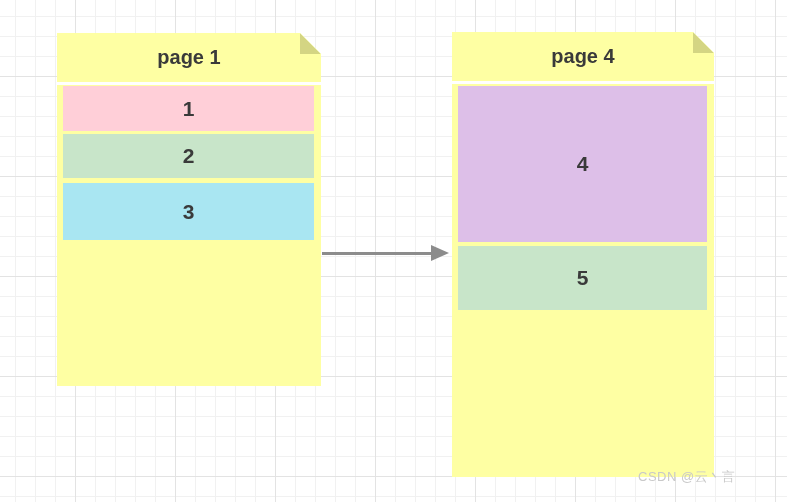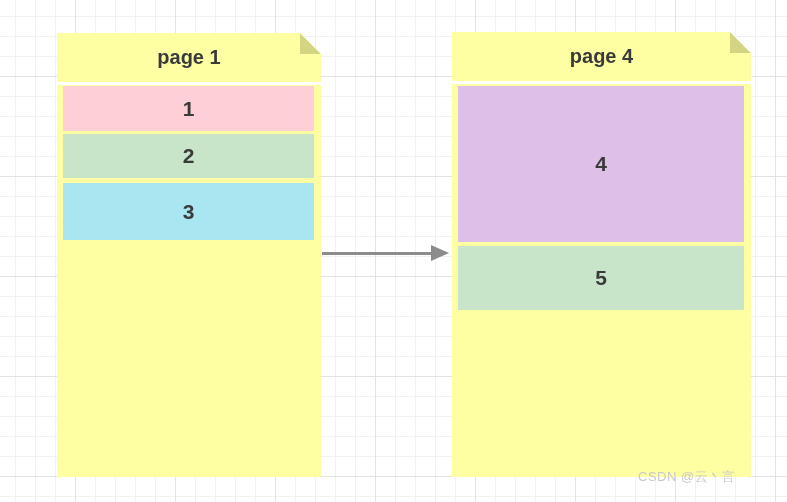--- a/index.html
+++ b/index.html
@@ -22,22 +22,22 @@
     background-size: 100px 100px, 100px 100px, 20px 20px, 20px 20px;
     background-position: 75px 0, 0 76px, 15px 0, 0 16px;
   }
 
   
   .note {
     position: absolute;
     background: #feffa3;
     clip-path: polygon(0 0, calc(100% - 21px) 0, 100% 21px, 100% 100%, 0 100%);
   }
-  .note-1 { left: 57px;  top: 33px; width: 264px; height: 444px; }
-  .note-4 { left: 452px; top: 32px; width: 299px; height: 445px; }
+  .note-1 { left: 57px;  top: 33px; width: 264px; height: 353px; }
+  .note-4 { left: 452px; top: 32px; width: 262px; height: 445px; }
 
   .fold {
     position: absolute;
     top: 0;
     right: 0;
     width: 21px;
     height: 21px;
     background: #d4d583;
     clip-path: polygon(0 0, 0 100%, 100% 100%);
   }

